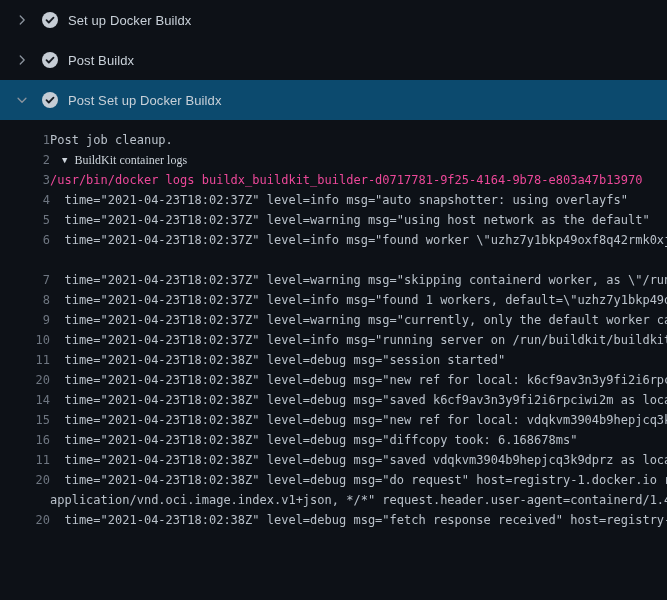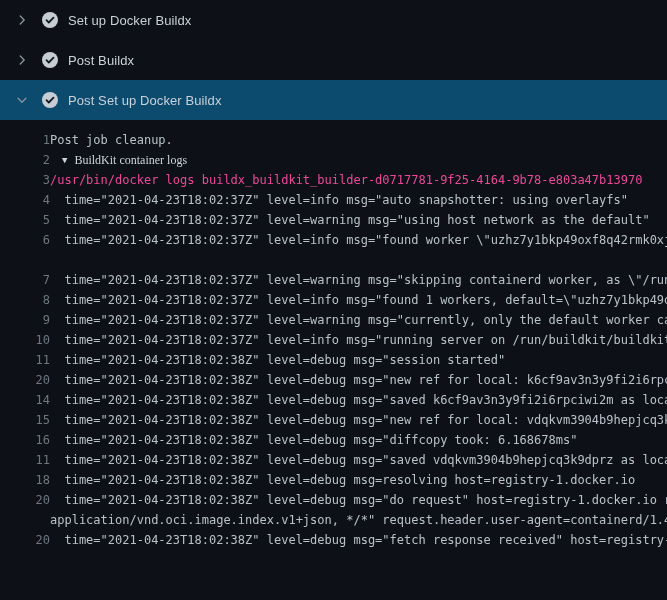--- a/index.html
+++ b/index.html
@@ -206,25 +206,20 @@
     <span class="ln">16</span>
 
     <span class="lt">  time="2021-04-23T18:02:38Z" level=debug msg="diffcopy took: 6.168678ms"</span>
   </div>
       <div class="log-row t-normal">
     <span class="ln">11</span>
 
     <span class="lt">  time="2021-04-23T18:02:38Z" level=debug msg="saved vdqkvm3904b9hepjcq3k9dprz as loca</span>
   </div>
       <div class="log-row t-normal">
-    <span class="ln">18</span>
-
-    <span class="lt">  time="2021-04-23T18:02:38Z" level=debug msg=resolving host=registry-1.docker.io</span>
-  </div>
-      <div class="log-row t-normal">
     <span class="ln">20</span>
 
     <span class="lt">  time="2021-04-23T18:02:38Z" level=debug msg="do request" host=registry-1.docker.io r</span>
   </div>
       <div class="log-row t-normal">
     <span class="ln"></span>
 
     <span class="lt">application/vnd.oci.image.index.v1+json, */*" request.header.user-agent=containerd/1.4</span>
   </div>
       <div class="log-row t-normal">

